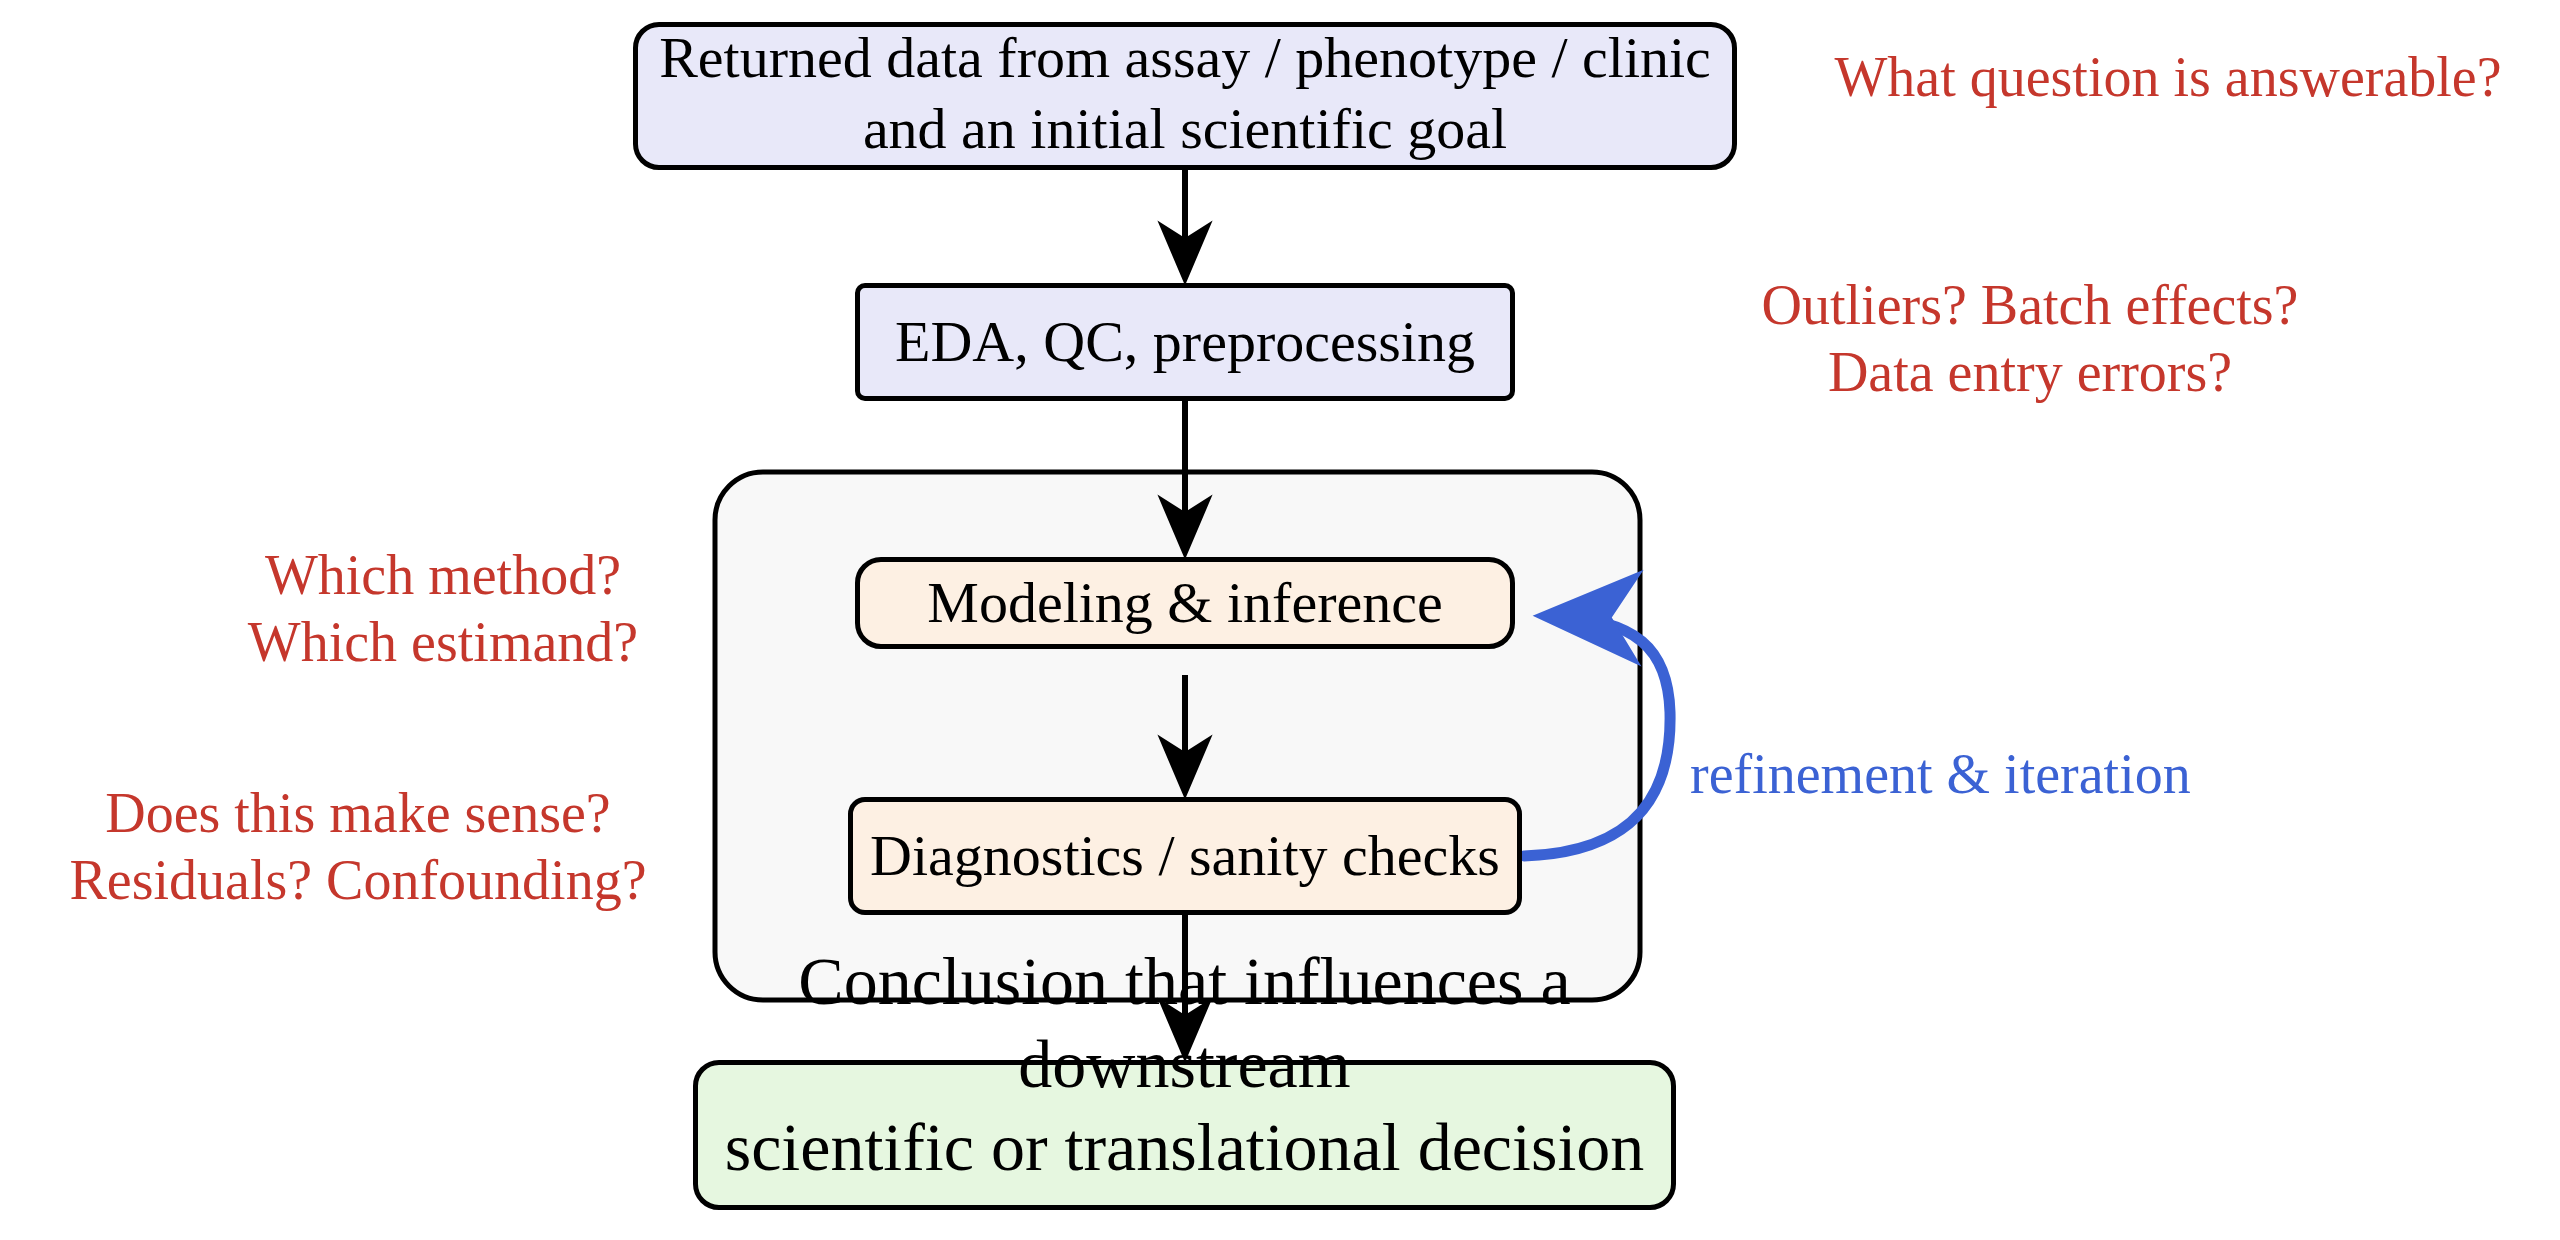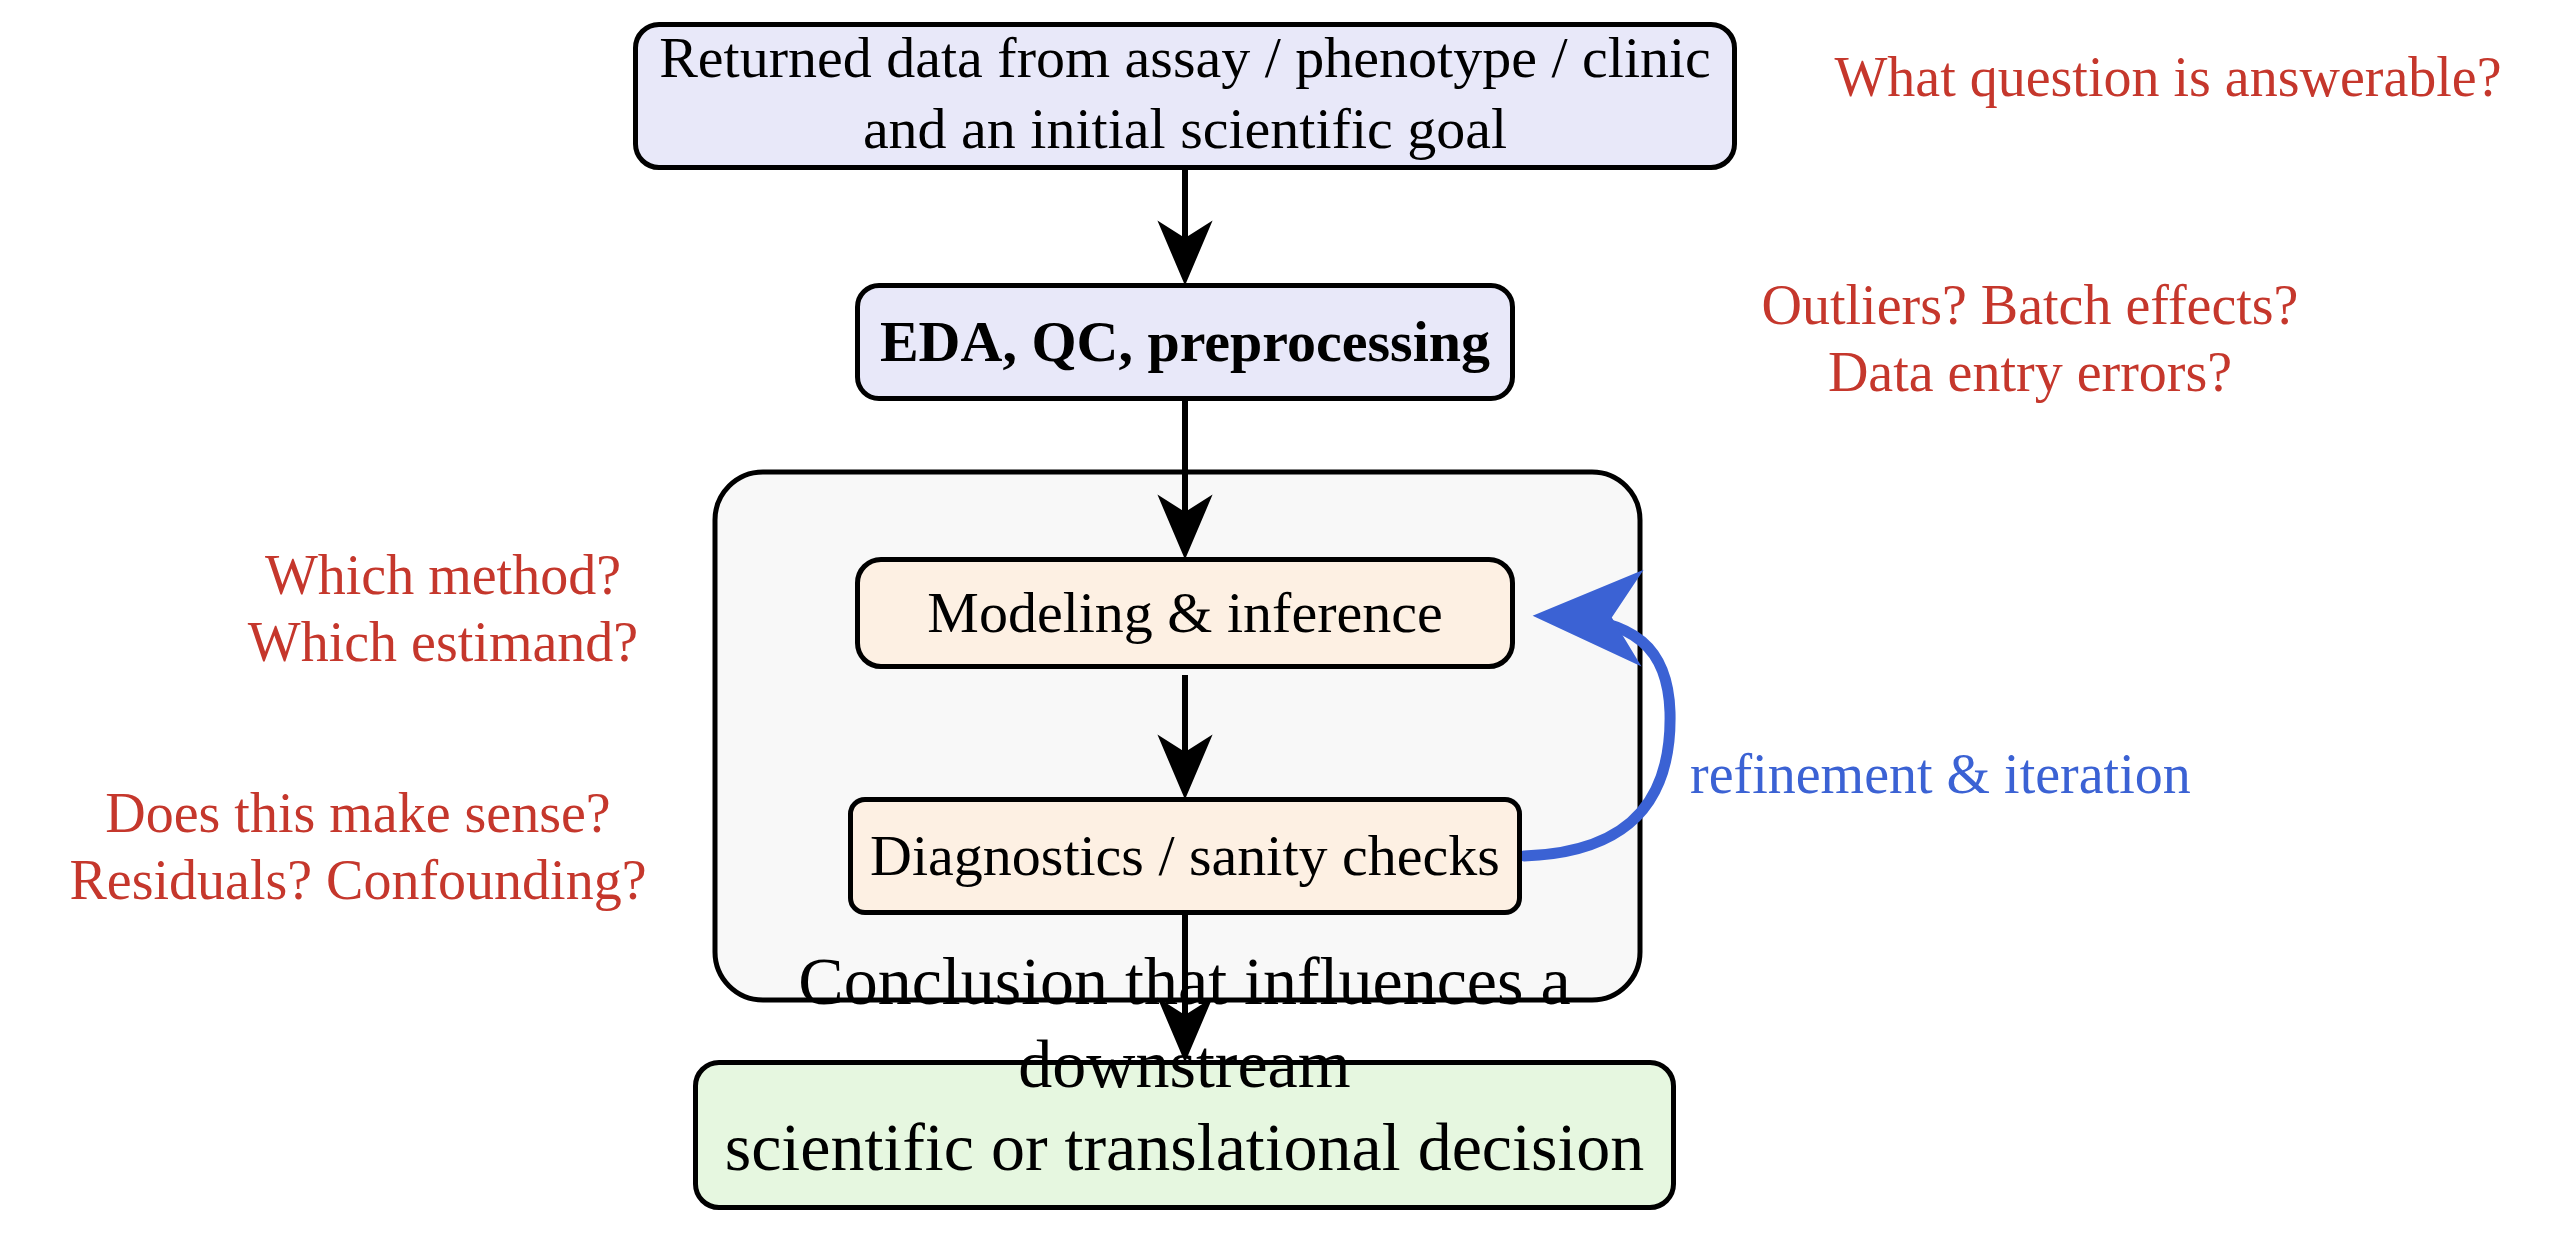--- a/index.html
+++ b/index.html
@@ -46,30 +46,29 @@
     border-radius: 26px;
     background: #e8e8f9;
     font-size: 58px;
     padding-bottom: 4px;
   }
   .node-eda {
     left: 855px;
     top: 283px;
     width: 660px;
     height: 118px;
-    border-radius: 24px;
+    border-radius: 10px;
     background: #e8e8f9;
     font-size: 58px;
-    font-weight: bold;
   }
   .node-modeling {
     left: 855px;
     top: 557px;
     width: 660px;
-    height: 112px;
+    height: 92px;
     border-radius: 26px;
     background: #fdf0e3;
     font-size: 58px;
   }
   .node-diagnostics {
     left: 848px;
     top: 797px;
     width: 674px;
     height: 118px;
     border-radius: 17px;

